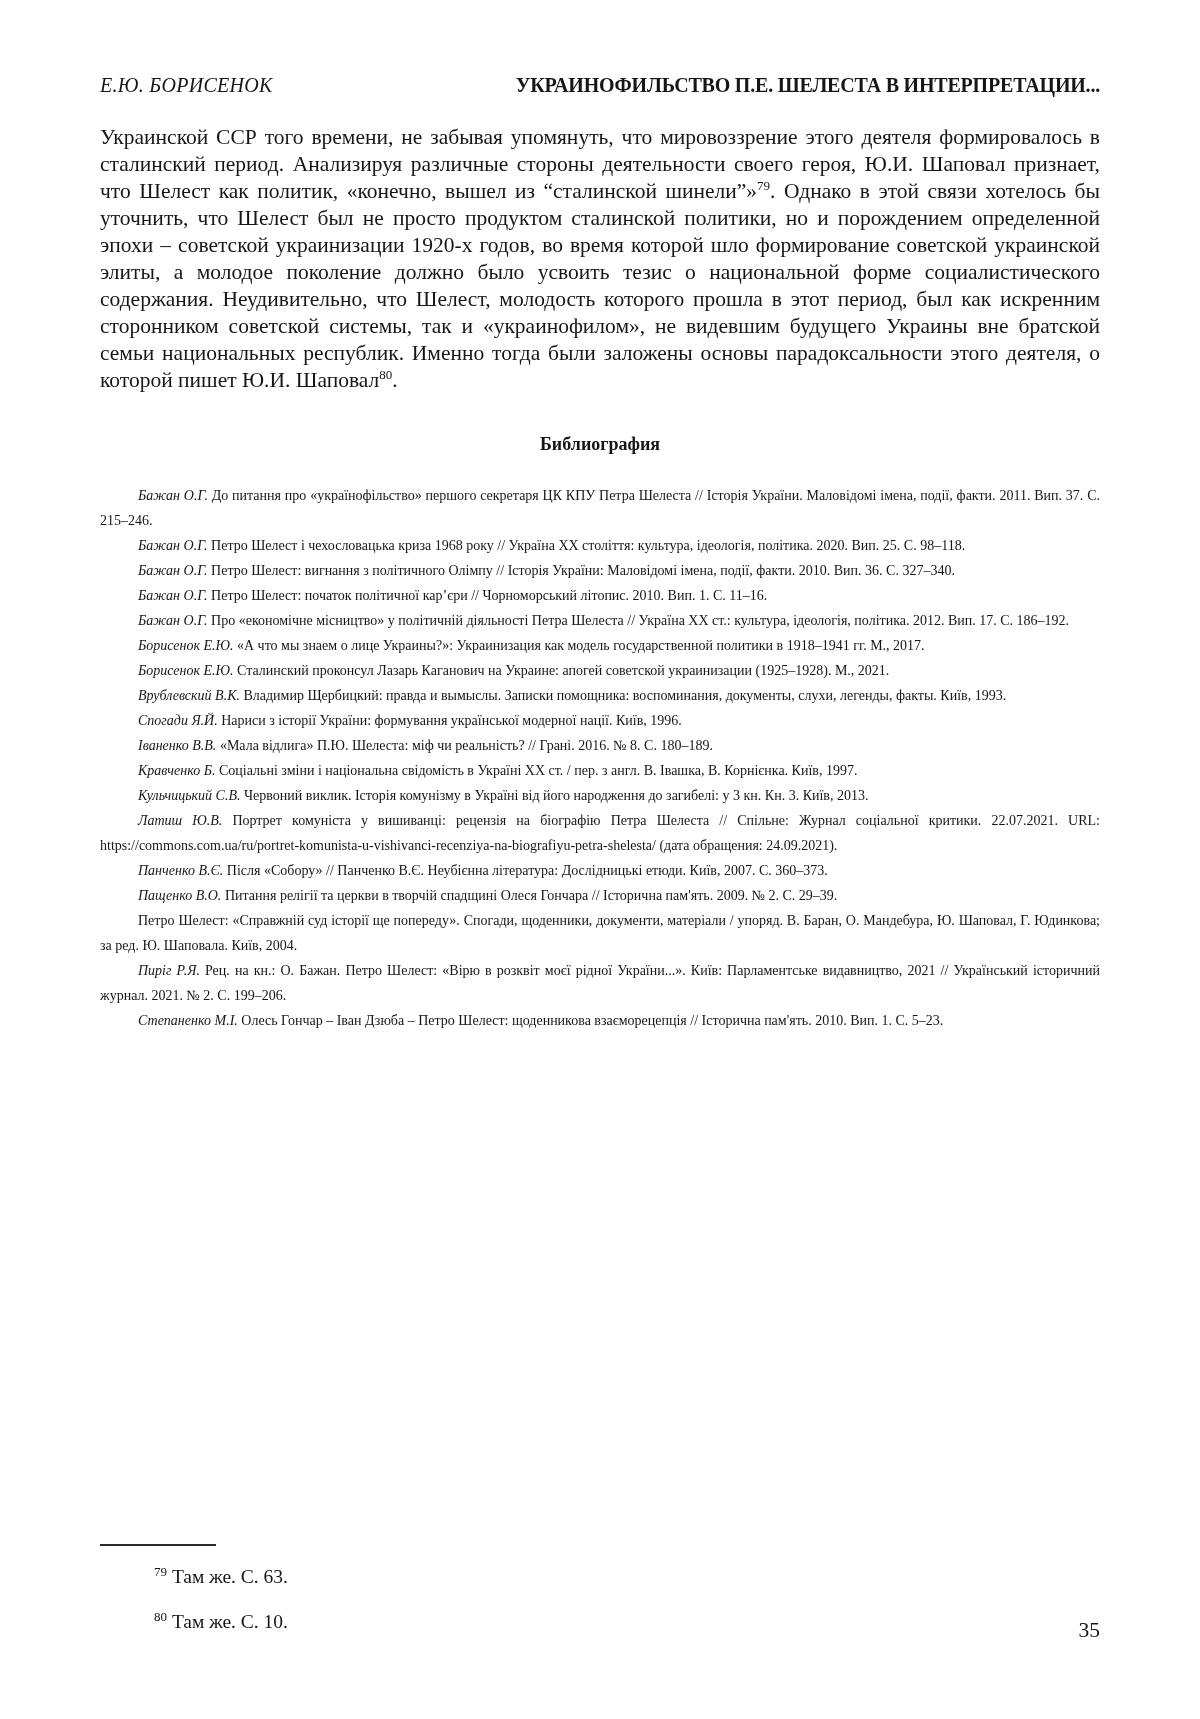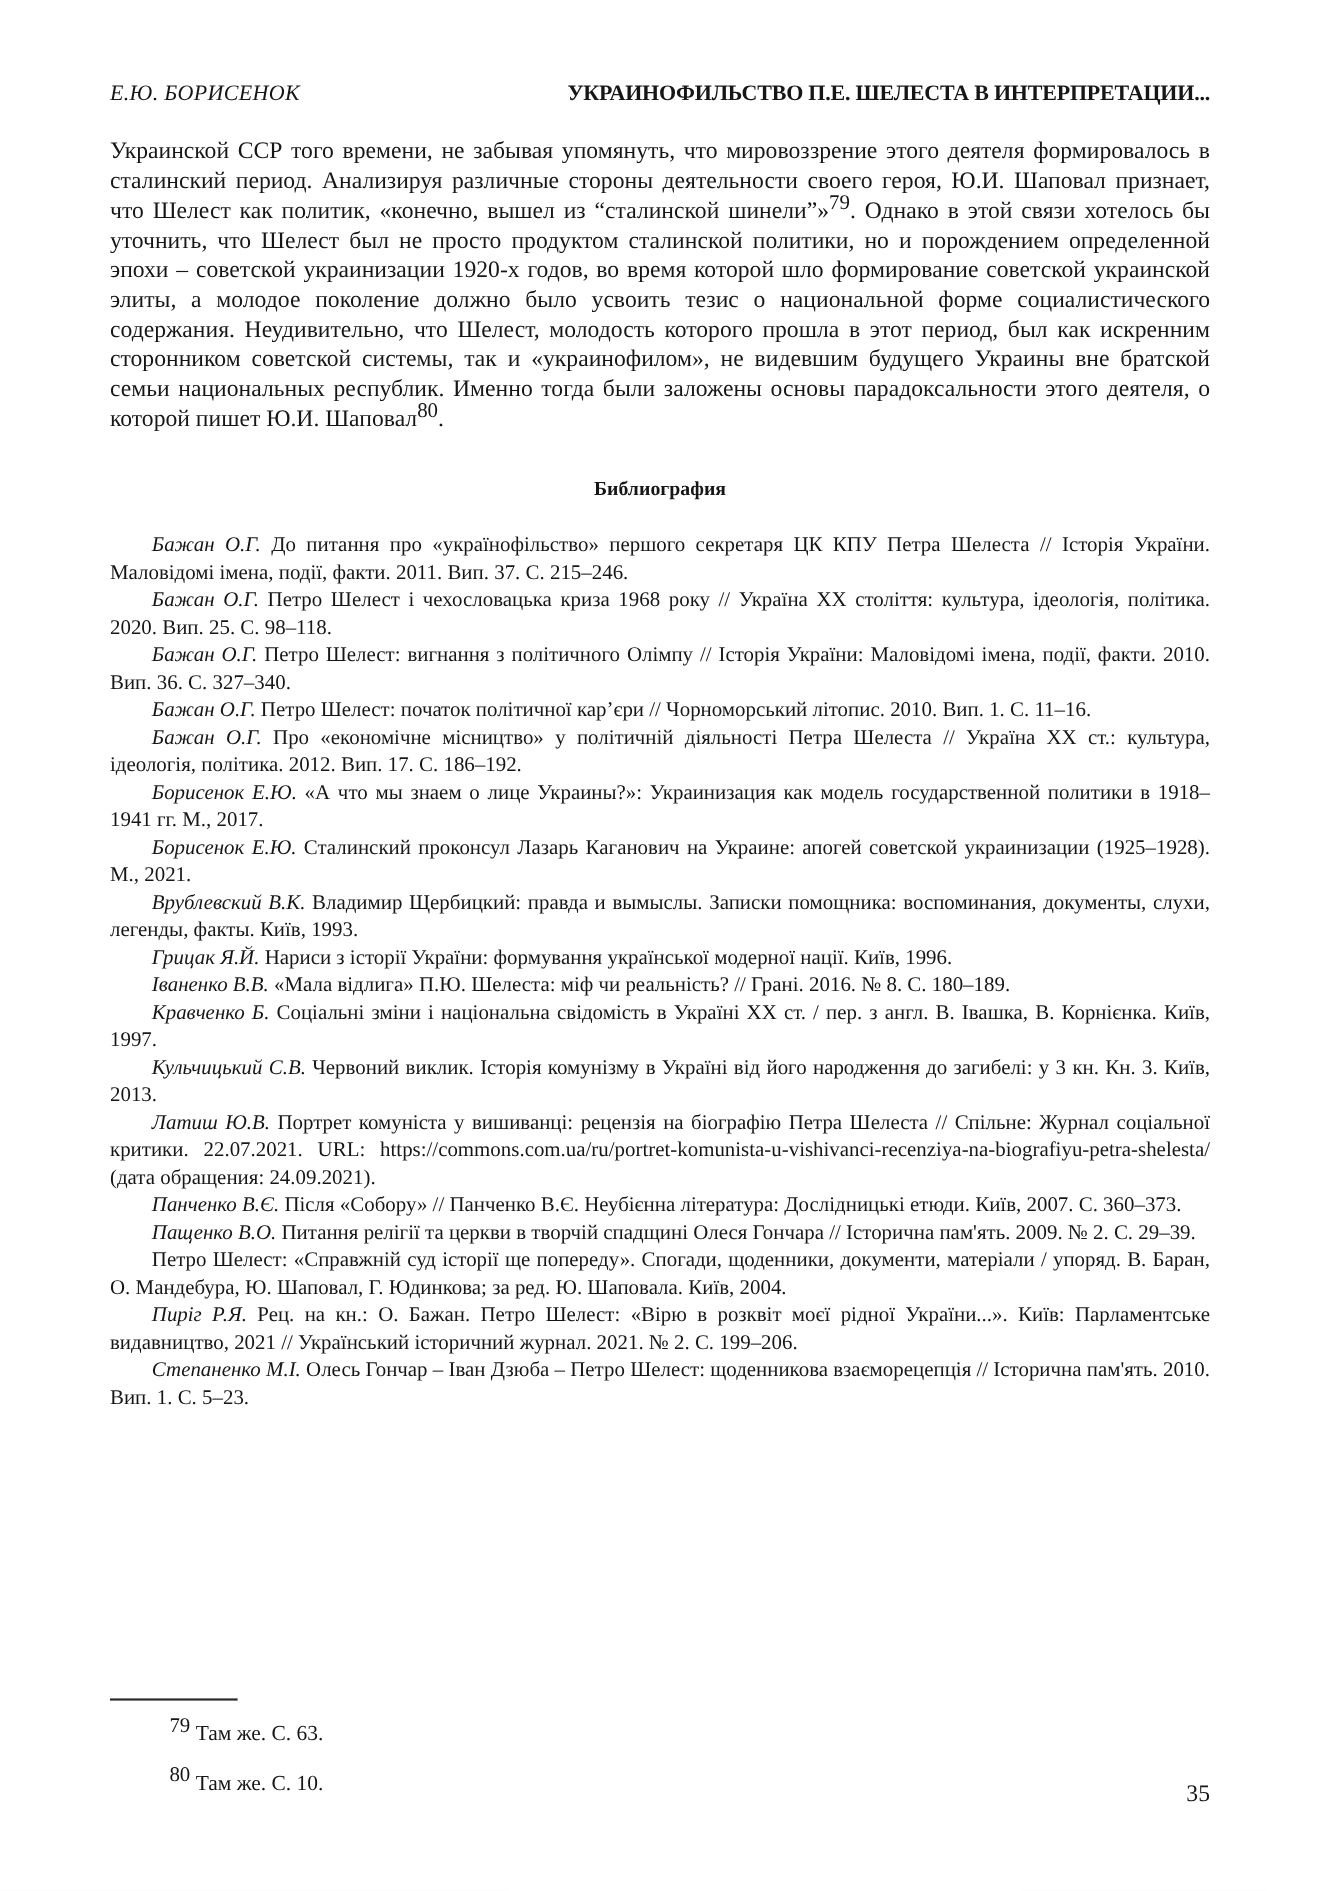--- a/index.html
+++ b/index.html
@@ -35,33 +35,33 @@
     font-weight: bold;
     letter-spacing: -0.2px;
   }
   .body-text {
     margin: 27px 0 0 0;
     font-size: 21.5px;
     line-height: 27px;
     text-align: justify;
   }
   .body-text sup, .footnote sup {
-    font-size: 19px;
+    font-size: 13px;
     line-height: 0;
     vertical-align: super;
   }
   .biblio-heading {
     margin: 40px 0 28px 0;
     text-align: center;
     font-size: 18px;
     font-weight: bold;
   }
   .biblio .entry {
     margin: 0;
-    font-size: 19px;
+    font-size: 14px;
     line-height: 25px;
     text-align: justify;
     text-indent: 38px;
   }
   .biblio .entry i {
     font-style: italic;
   }
   .footer-block {
     position: absolute;
     left: 100px;
@@ -105,21 +105,21 @@
 
     <div class="biblio">
       <p class="entry"><i>Бажан О.Г.</i><span> До питання про «українофільство» першого секретаря ЦК КПУ Петра Шелеста // Історія України. Маловідомі імена, події, факти. 2011. Вип. 37. С. 215–246.</span></p>
       <p class="entry"><i>Бажан О.Г.</i><span> Петро Шелест і чехословацька криза 1968 року // Україна ХХ століття: культура, ідеологія, політика. 2020. Вип. 25. С. 98–118.</span></p>
       <p class="entry"><i>Бажан О.Г.</i><span> Петро Шелест: вигнання з політичного Олімпу // Історія України: Маловідомі імена, події, факти. 2010. Вип. 36. С. 327–340.</span></p>
       <p class="entry"><i>Бажан О.Г.</i><span> Петро Шелест: початок політичної кар’єри // Чорноморський літопис. 2010. Вип. 1. С. 11–16.</span></p>
       <p class="entry"><i>Бажан О.Г.</i><span> Про «економічне місництво» у політичній діяльності Петра Шелеста // Україна ХХ ст.: культура, ідеологія, політика. 2012. Вип. 17. С. 186–192.</span></p>
       <p class="entry"><i>Борисенок Е.Ю.</i><span> «А что мы знаем о лице Украины?»: Украинизация как модель государственной политики в 1918–1941 гг. М., 2017.</span></p>
       <p class="entry"><i>Борисенок Е.Ю.</i><span> Сталинский проконсул Лазарь Каганович на Украине: апогей советской украинизации (1925–1928). М., 2021.</span></p>
       <p class="entry"><i>Врублевский В.К.</i><span> Владимир Щербицкий: правда и вымыслы. Записки помощника: воспоминания, документы, слухи, легенды, факты. Київ, 1993.</span></p>
-      <p class="entry"><i>Грицак Я.Й.</i><span> Нариси з історії України: формування української модерної нації. Київ, 1996.</span></p>
+      <p class="entry"><i>Спогади Я.Й.</i><span> Нариси з історії України: формування української модерної нації. Київ, 1996.</span></p>
       <p class="entry"><i>Іваненко В.В.</i><span> «Мала відлига» П.Ю. Шелеста: міф чи реальність? // Грані. 2016. № 8. С. 180–189.</span></p>
       <p class="entry"><i>Кравченко Б.</i><span> Соціальні зміни і національна свідомість в Україні ХХ ст. / пер. з англ. В. Івашка, В. Корнієнка. Київ, 1997.</span></p>
       <p class="entry"><i>Кульчицький С.В.</i><span> Червоний виклик. Історія комунізму в Україні від його народження до загибелі: у 3 кн. Кн. 3. Київ, 2013.</span></p>
       <p class="entry"><i>Латиш Ю.В.</i><span> Портрет комуніста у вишиванці: рецензія на біографію Петра Шелеста // Спільне: Журнал соціальної критики. 22.07.2021. URL: https://commons.com.ua/ru/portret-komunista-u-vishivanci-recenziya-na-biografiyu-petra-shelesta/ (дата обращения: 24.09.2021).</span></p>
       <p class="entry"><i>Панченко В.Є.</i><span> Після «Собору» // Панченко В.Є. Неубієнна література: Дослідницькі етюди. Київ, 2007. С. 360–373.</span></p>
       <p class="entry"><i>Пащенко В.О.</i><span> Питання релігії та церкви в творчій спадщині Олеся Гончара // Історична пам'ять. 2009. № 2. С. 29–39.</span></p>
       <p class="entry"><i></i><span>Петро Шелест: «Справжній суд історії ще попереду». Спогади, щоденники, документи, матеріали / упоряд. В. Баран, О. Мандебура, Ю. Шаповал, Г. Юдинкова; за ред. Ю. Шаповала. Київ, 2004.</span></p>
       <p class="entry"><i>Пиріг Р.Я.</i><span> Рец. на кн.: О. Бажан. Петро Шелест: «Вірю в розквіт моєї рідної України...». Київ: Парламентське видавництво, 2021 // Український історичний журнал. 2021. № 2. С. 199–206.</span></p>
       <p class="entry"><i>Степаненко М.І.</i><span> Олесь Гончар – Іван Дзюба – Петро Шелест: щоденникова взаєморецепція // Історична пам'ять. 2010. Вип. 1. С. 5–23.</span></p>
     </div>

